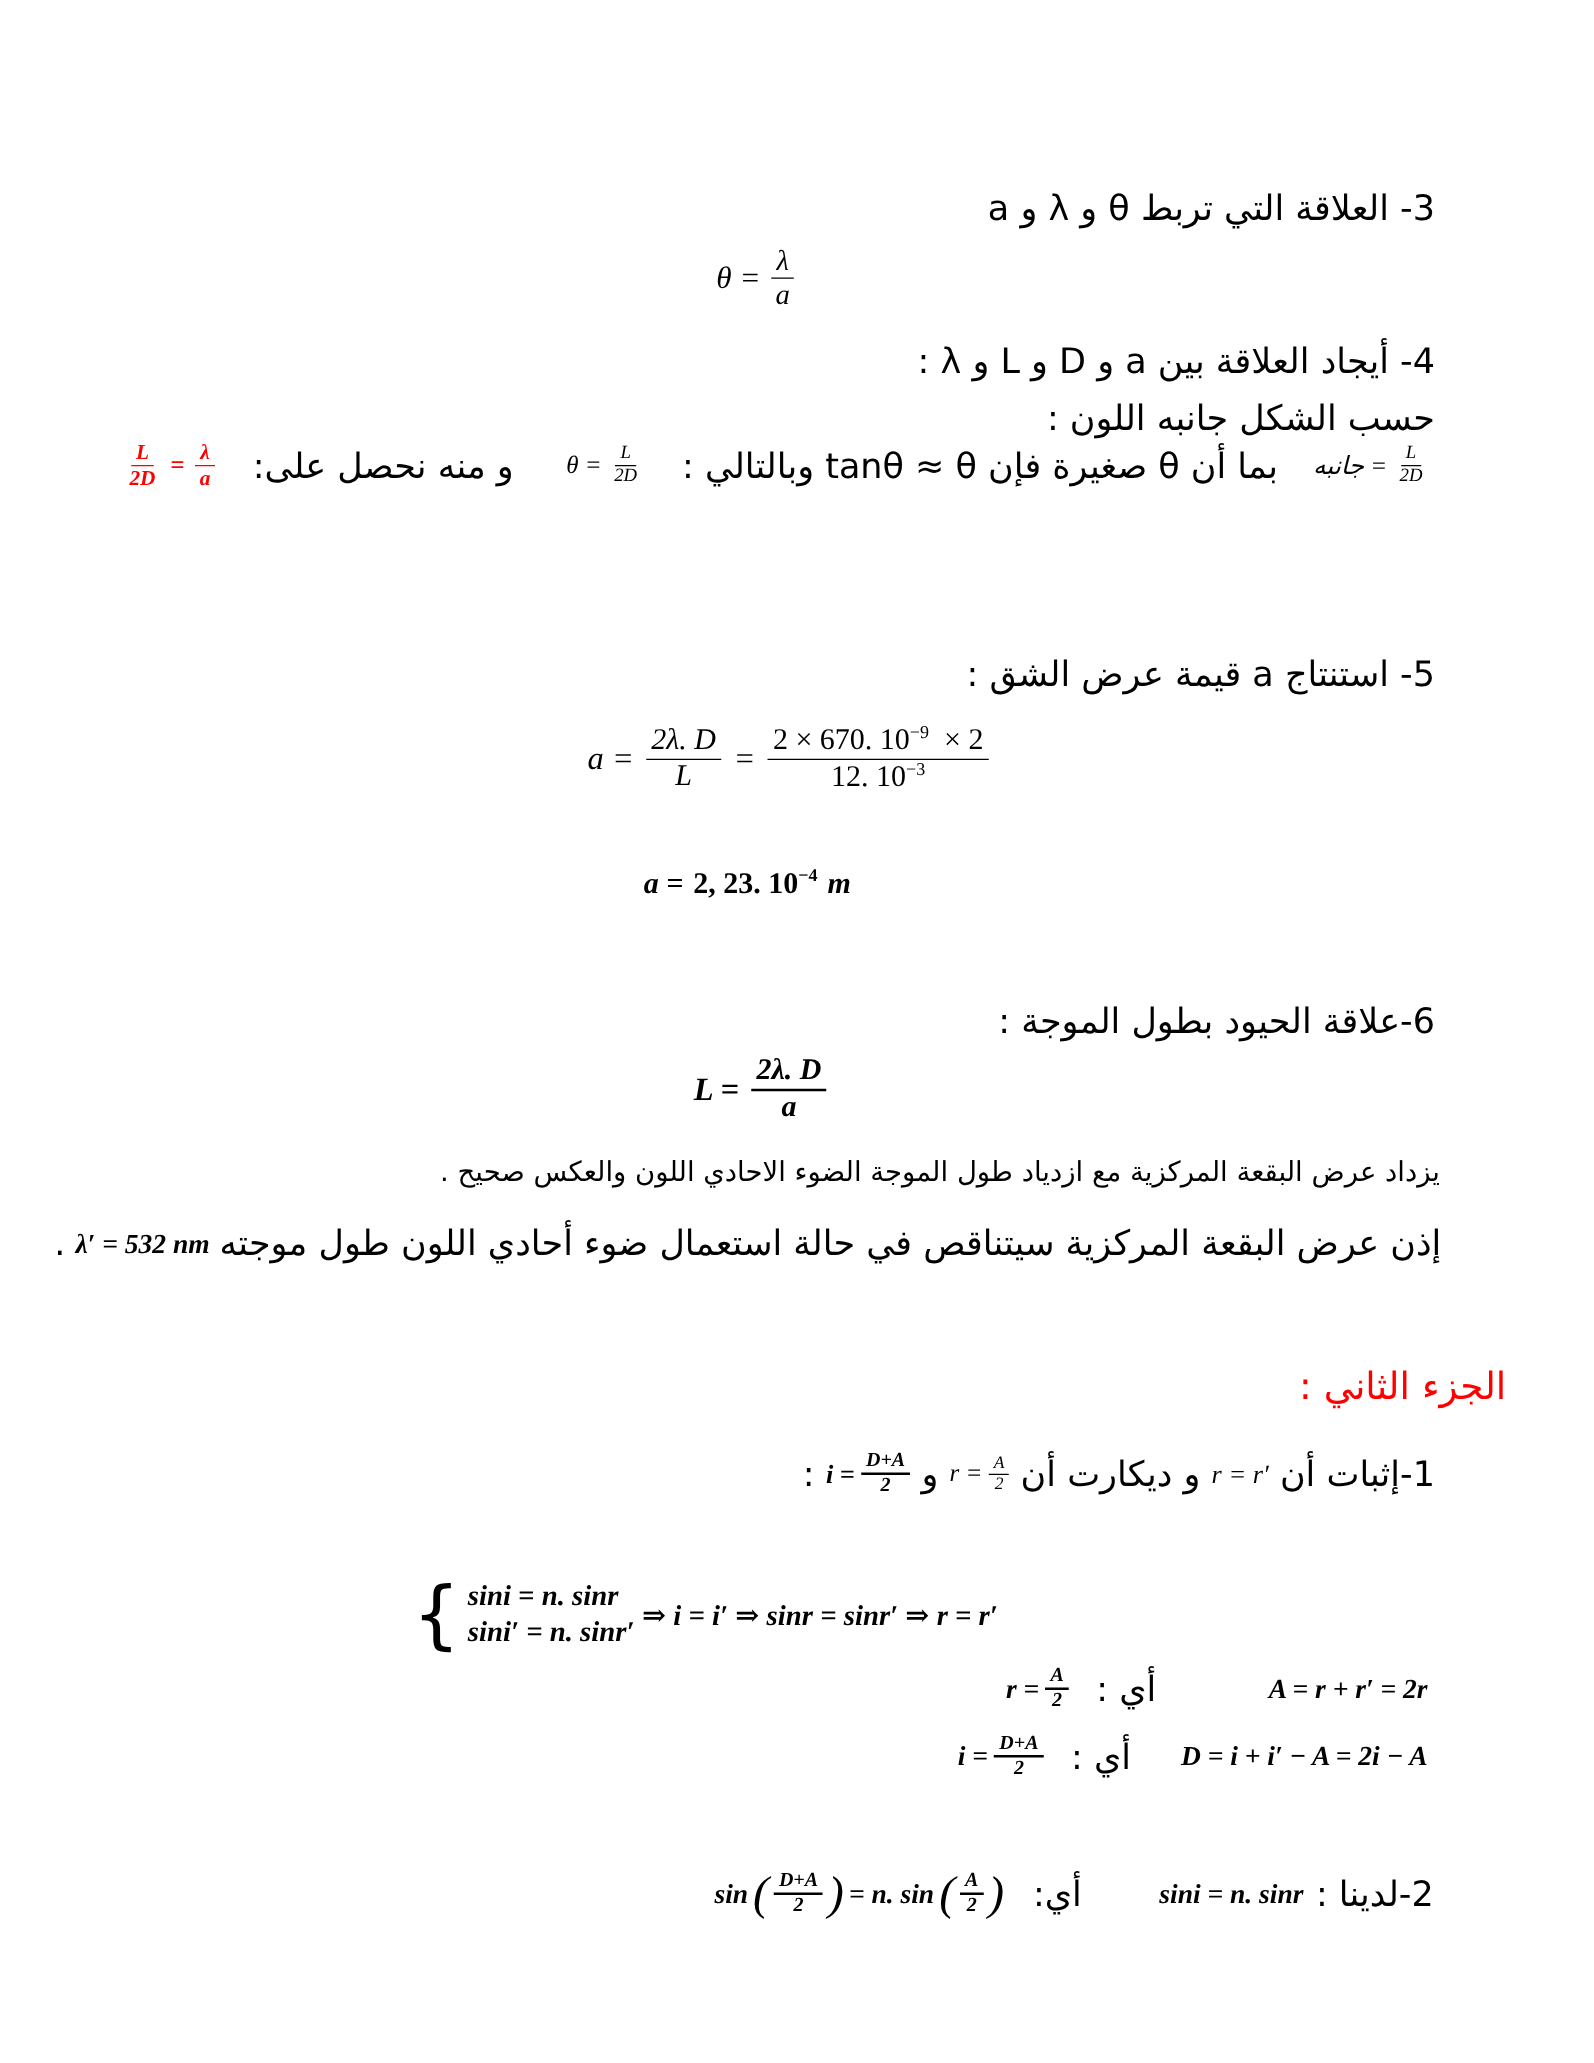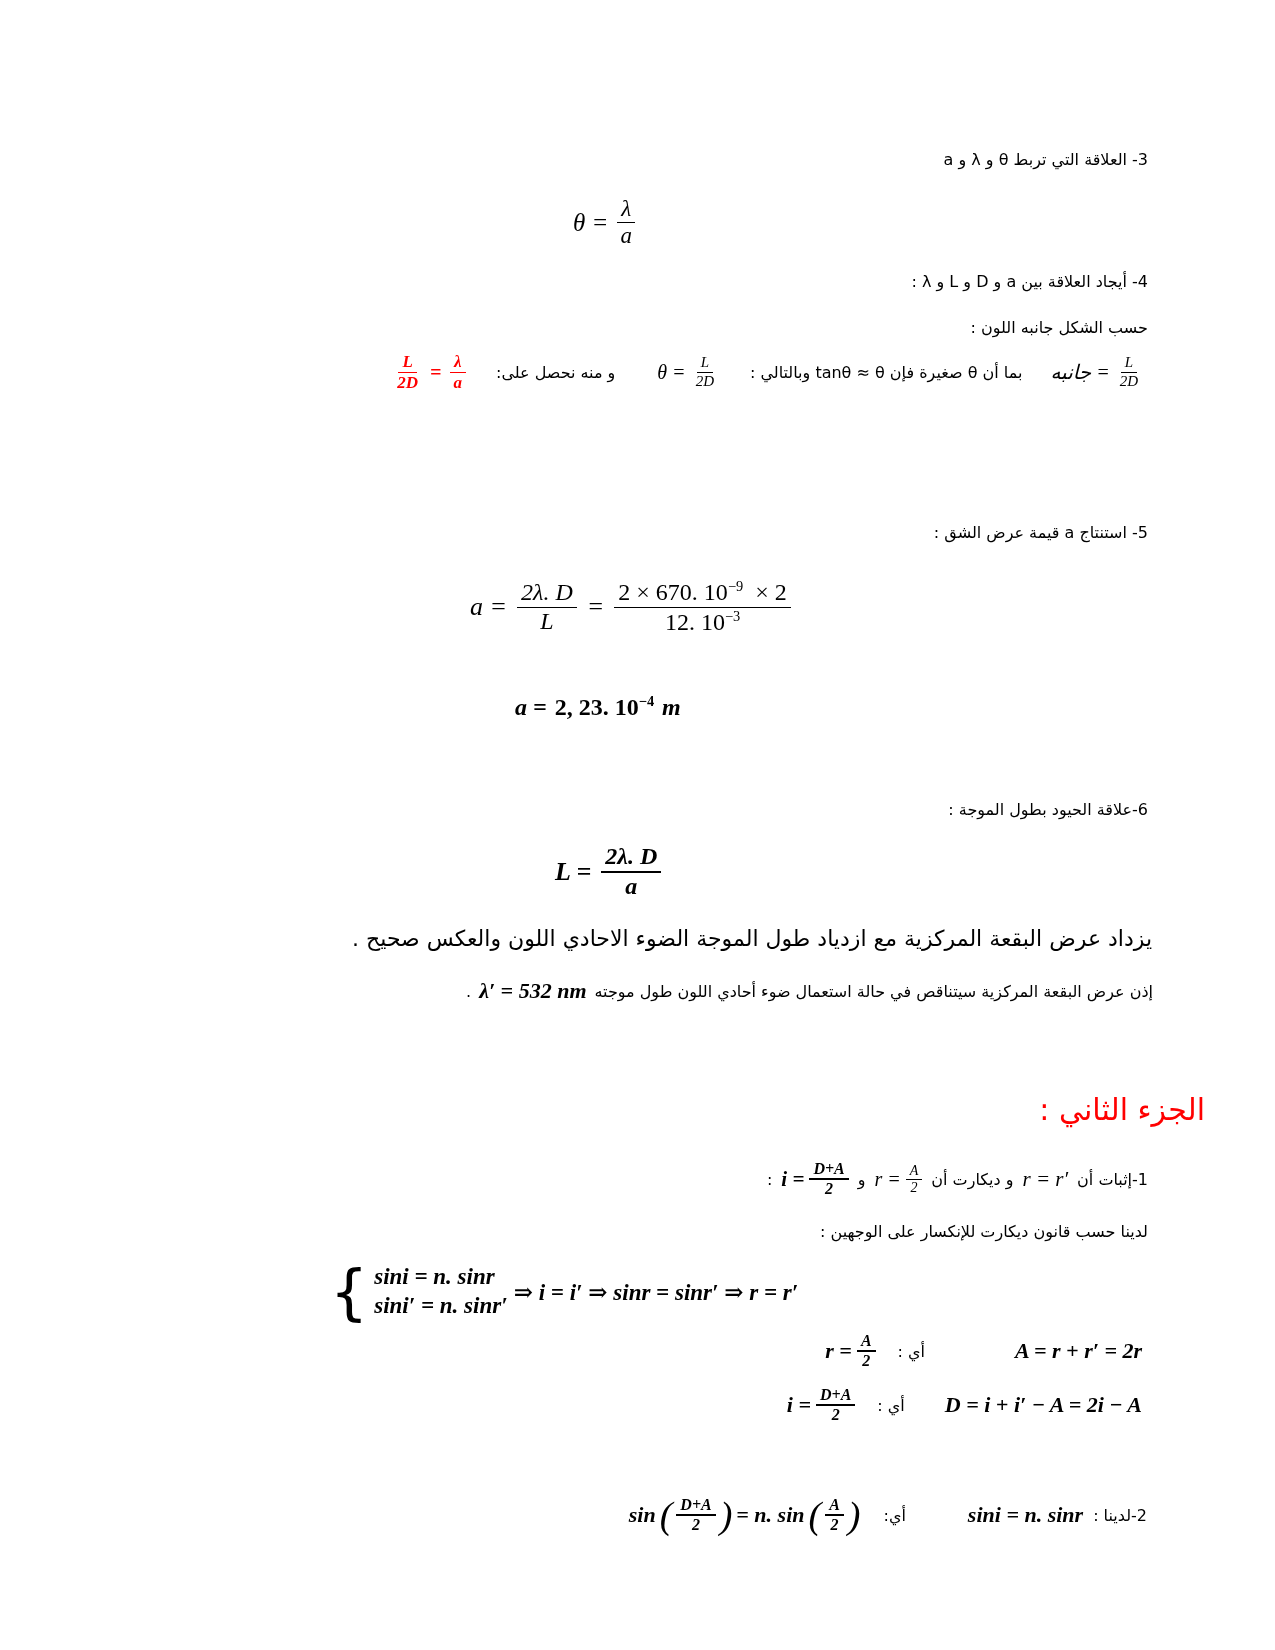--- a/index.html
+++ b/index.html
@@ -3,21 +3,21 @@
 <meta charset="utf-8">
 <style>
   html,body { margin:0; padding:0; background:#ffffff; }
   .page {
     position:relative; width:1275px; height:1650px; background:#ffffff;
     font-family:"DejaVu Sans","Liberation Sans",sans-serif; color:#000;
     overflow:hidden;
   }
   .line { position:absolute; white-space:nowrap; color:#000; }
   .r127 { right:127px; }
-  .ar { font-family:"DejaVu Sans","Liberation Sans",sans-serif; direction:rtl; unicode-bidi:isolate; font-size:16px; }
+  .ar { font-family:"DejaVu Sans","Liberation Sans",sans-serif; direction:rtl; unicode-bidi:isolate; font-size:28px; }
   .math { font-family:"Liberation Serif","DejaVu Serif",serif; font-style:italic; direction:ltr; unicode-bidi:isolate; }
   .up { font-style:normal; }
   .bold { font-weight:bold; }
   .red { color:#ff0000; }
   .row { display:flex; align-items:center; }
   .rtl { direction:rtl; }
   .frac { display:inline-flex; flex-direction:column; align-items:center; line-height:1.15; }
   .frac .num { border-bottom:1.6px solid currentColor; padding:0 4px; }
   .frac .den { padding:0 4px; }
   sup.exp { font-size:0.60em; font-style:normal; vertical-align:super; }
@@ -135,21 +135,20 @@
     <span class="row math bold" style="gap:5px; font-size:21px;">
       <span>i =</span>
       <span class="frac" style="font-size:16px;">
         <span class="num" style="border-bottom-width:2px;">D+A</span>
         <span class="den">2</span>
       </span>
     </span>
     <span class="ar">:</span>
   </div>
 
-  <div class="line ar r127" style="top:1222px;">لدينا حسب قانون ديكارت للإنكسار على الوجهين :</div>
 
   <div class="line row" style="top:1262px; left:330px; gap:6px;">
     <span class="brace">{</span>
     <span class="stack math bold" style="font-size:23px;">
       <span>sini = n. sinr</span>
       <span>sini′ = n. sinr′</span>
     </span>
     <span class="math bold" style="font-size:23px; margin-left:0;">⇒ i = i′ ⇒ sinr = sinr′ ⇒ r = r′</span>
   </div>
 

